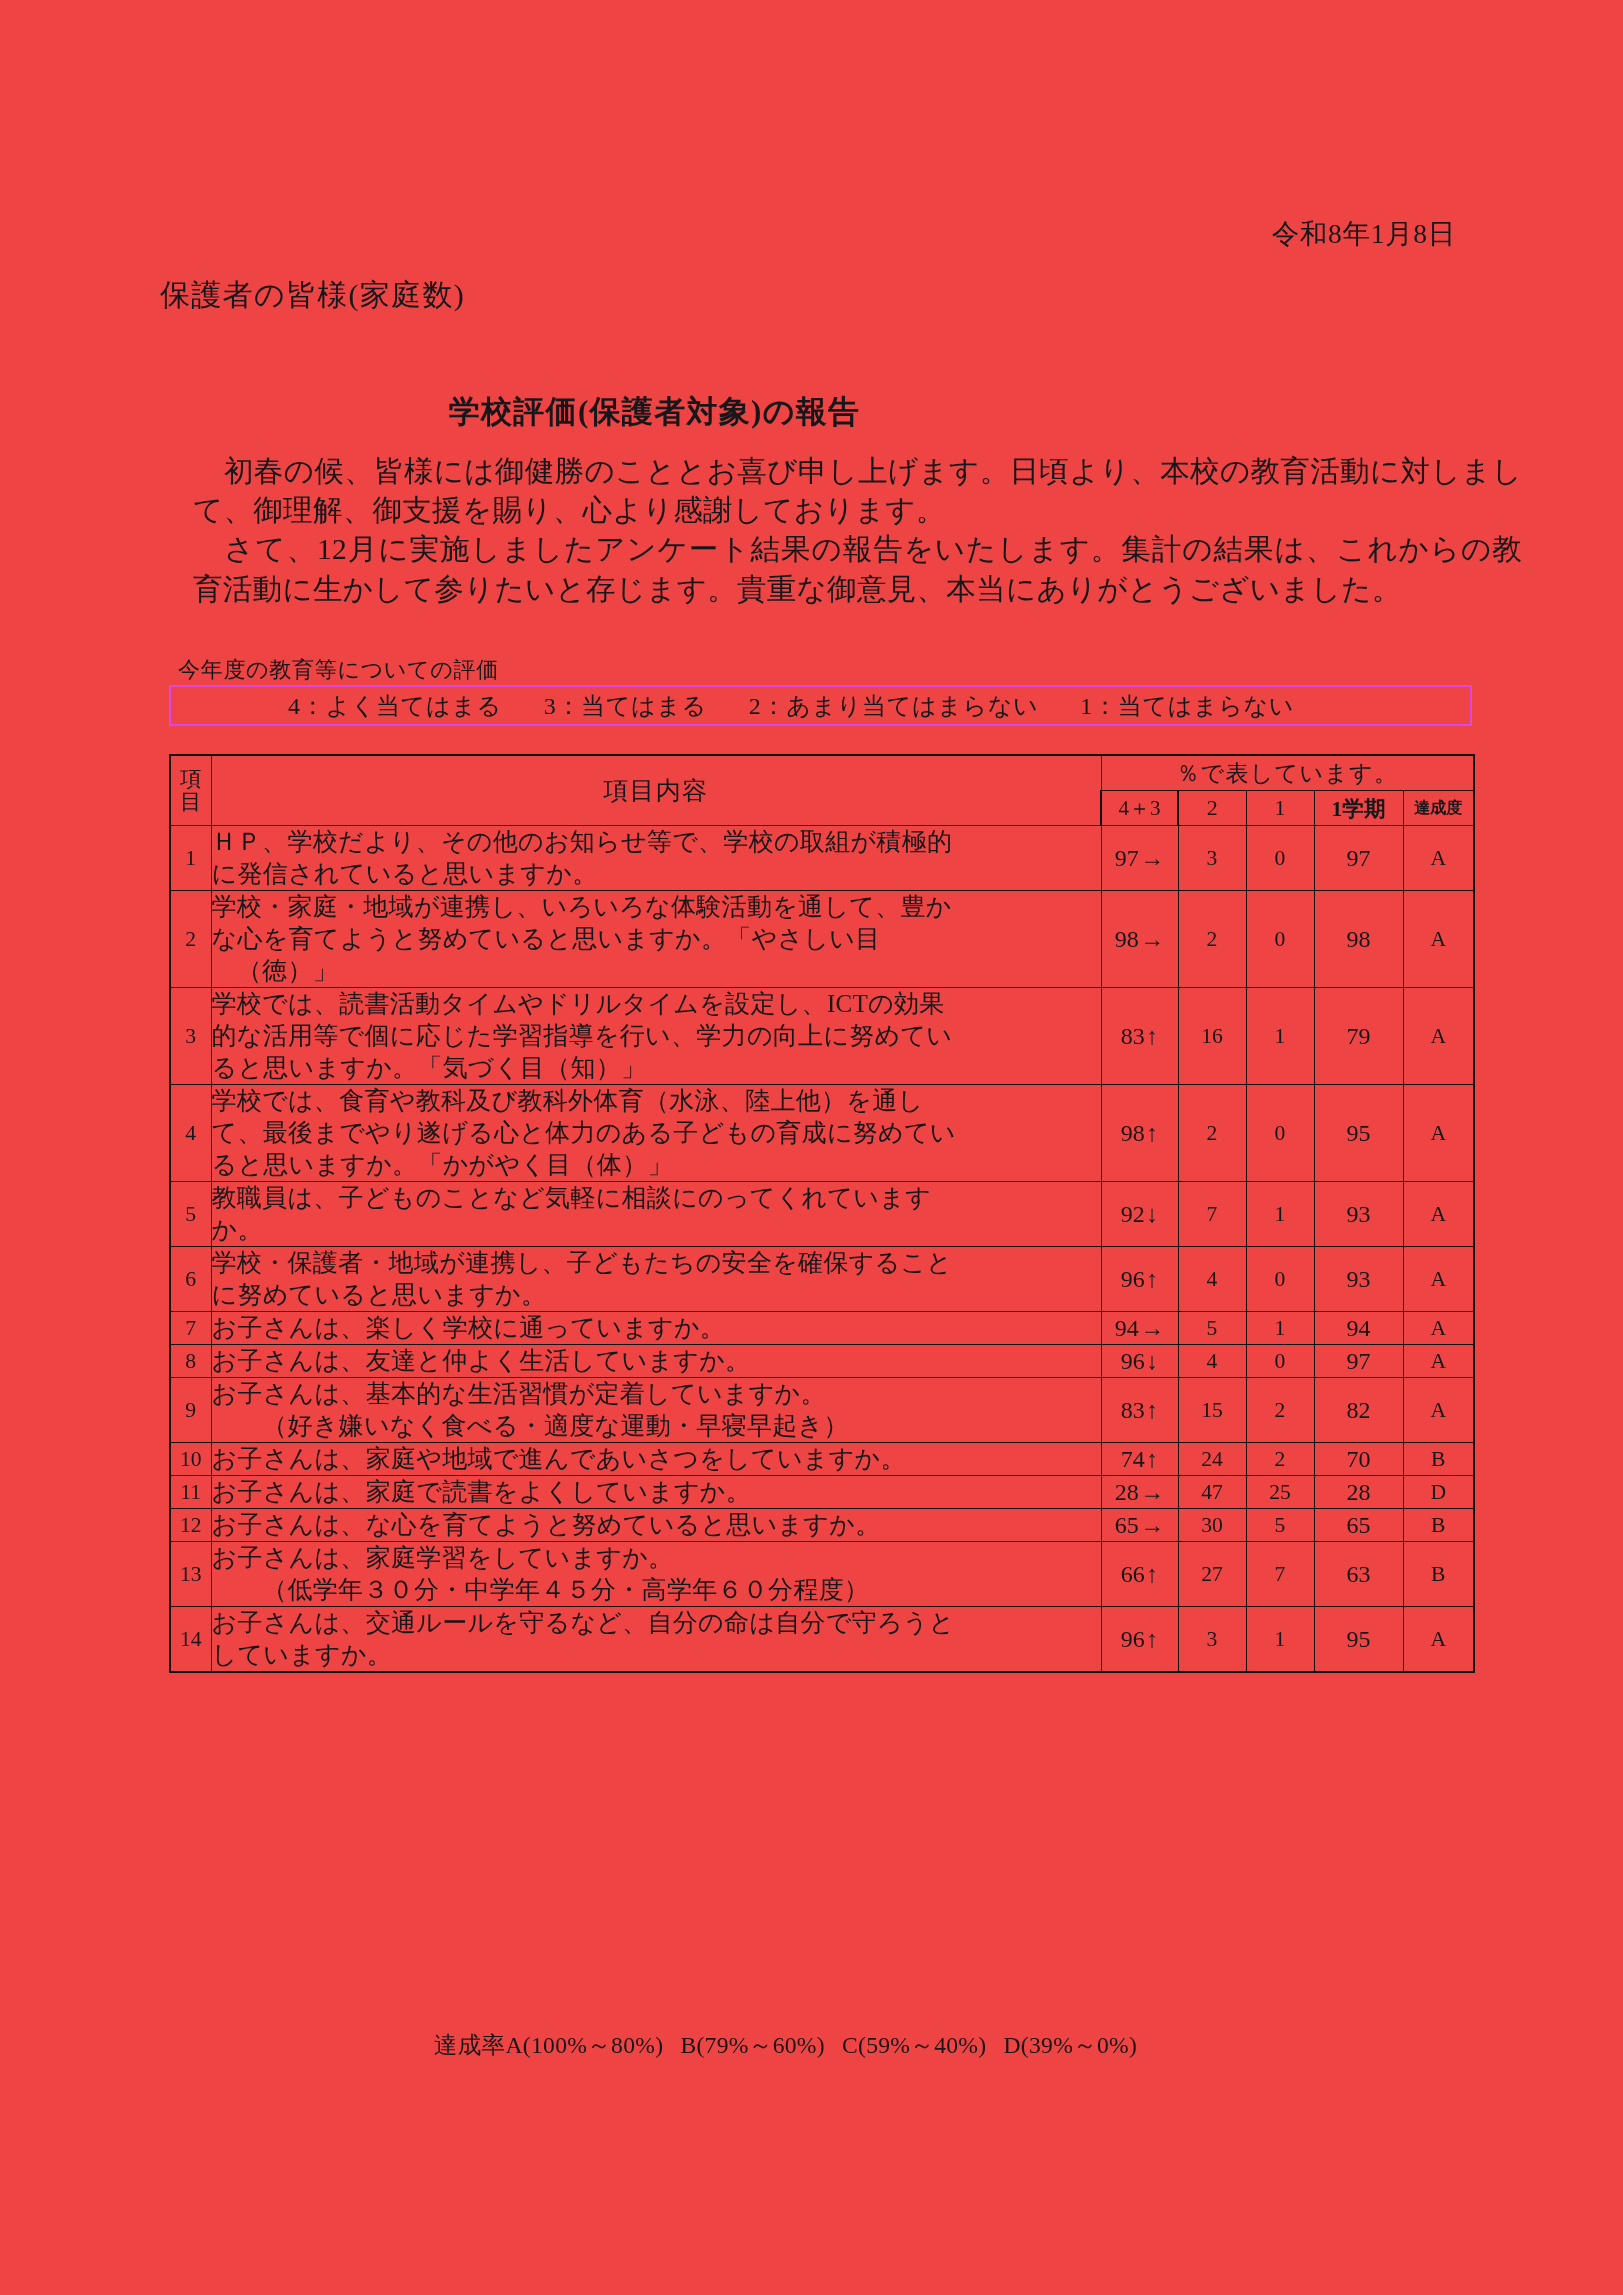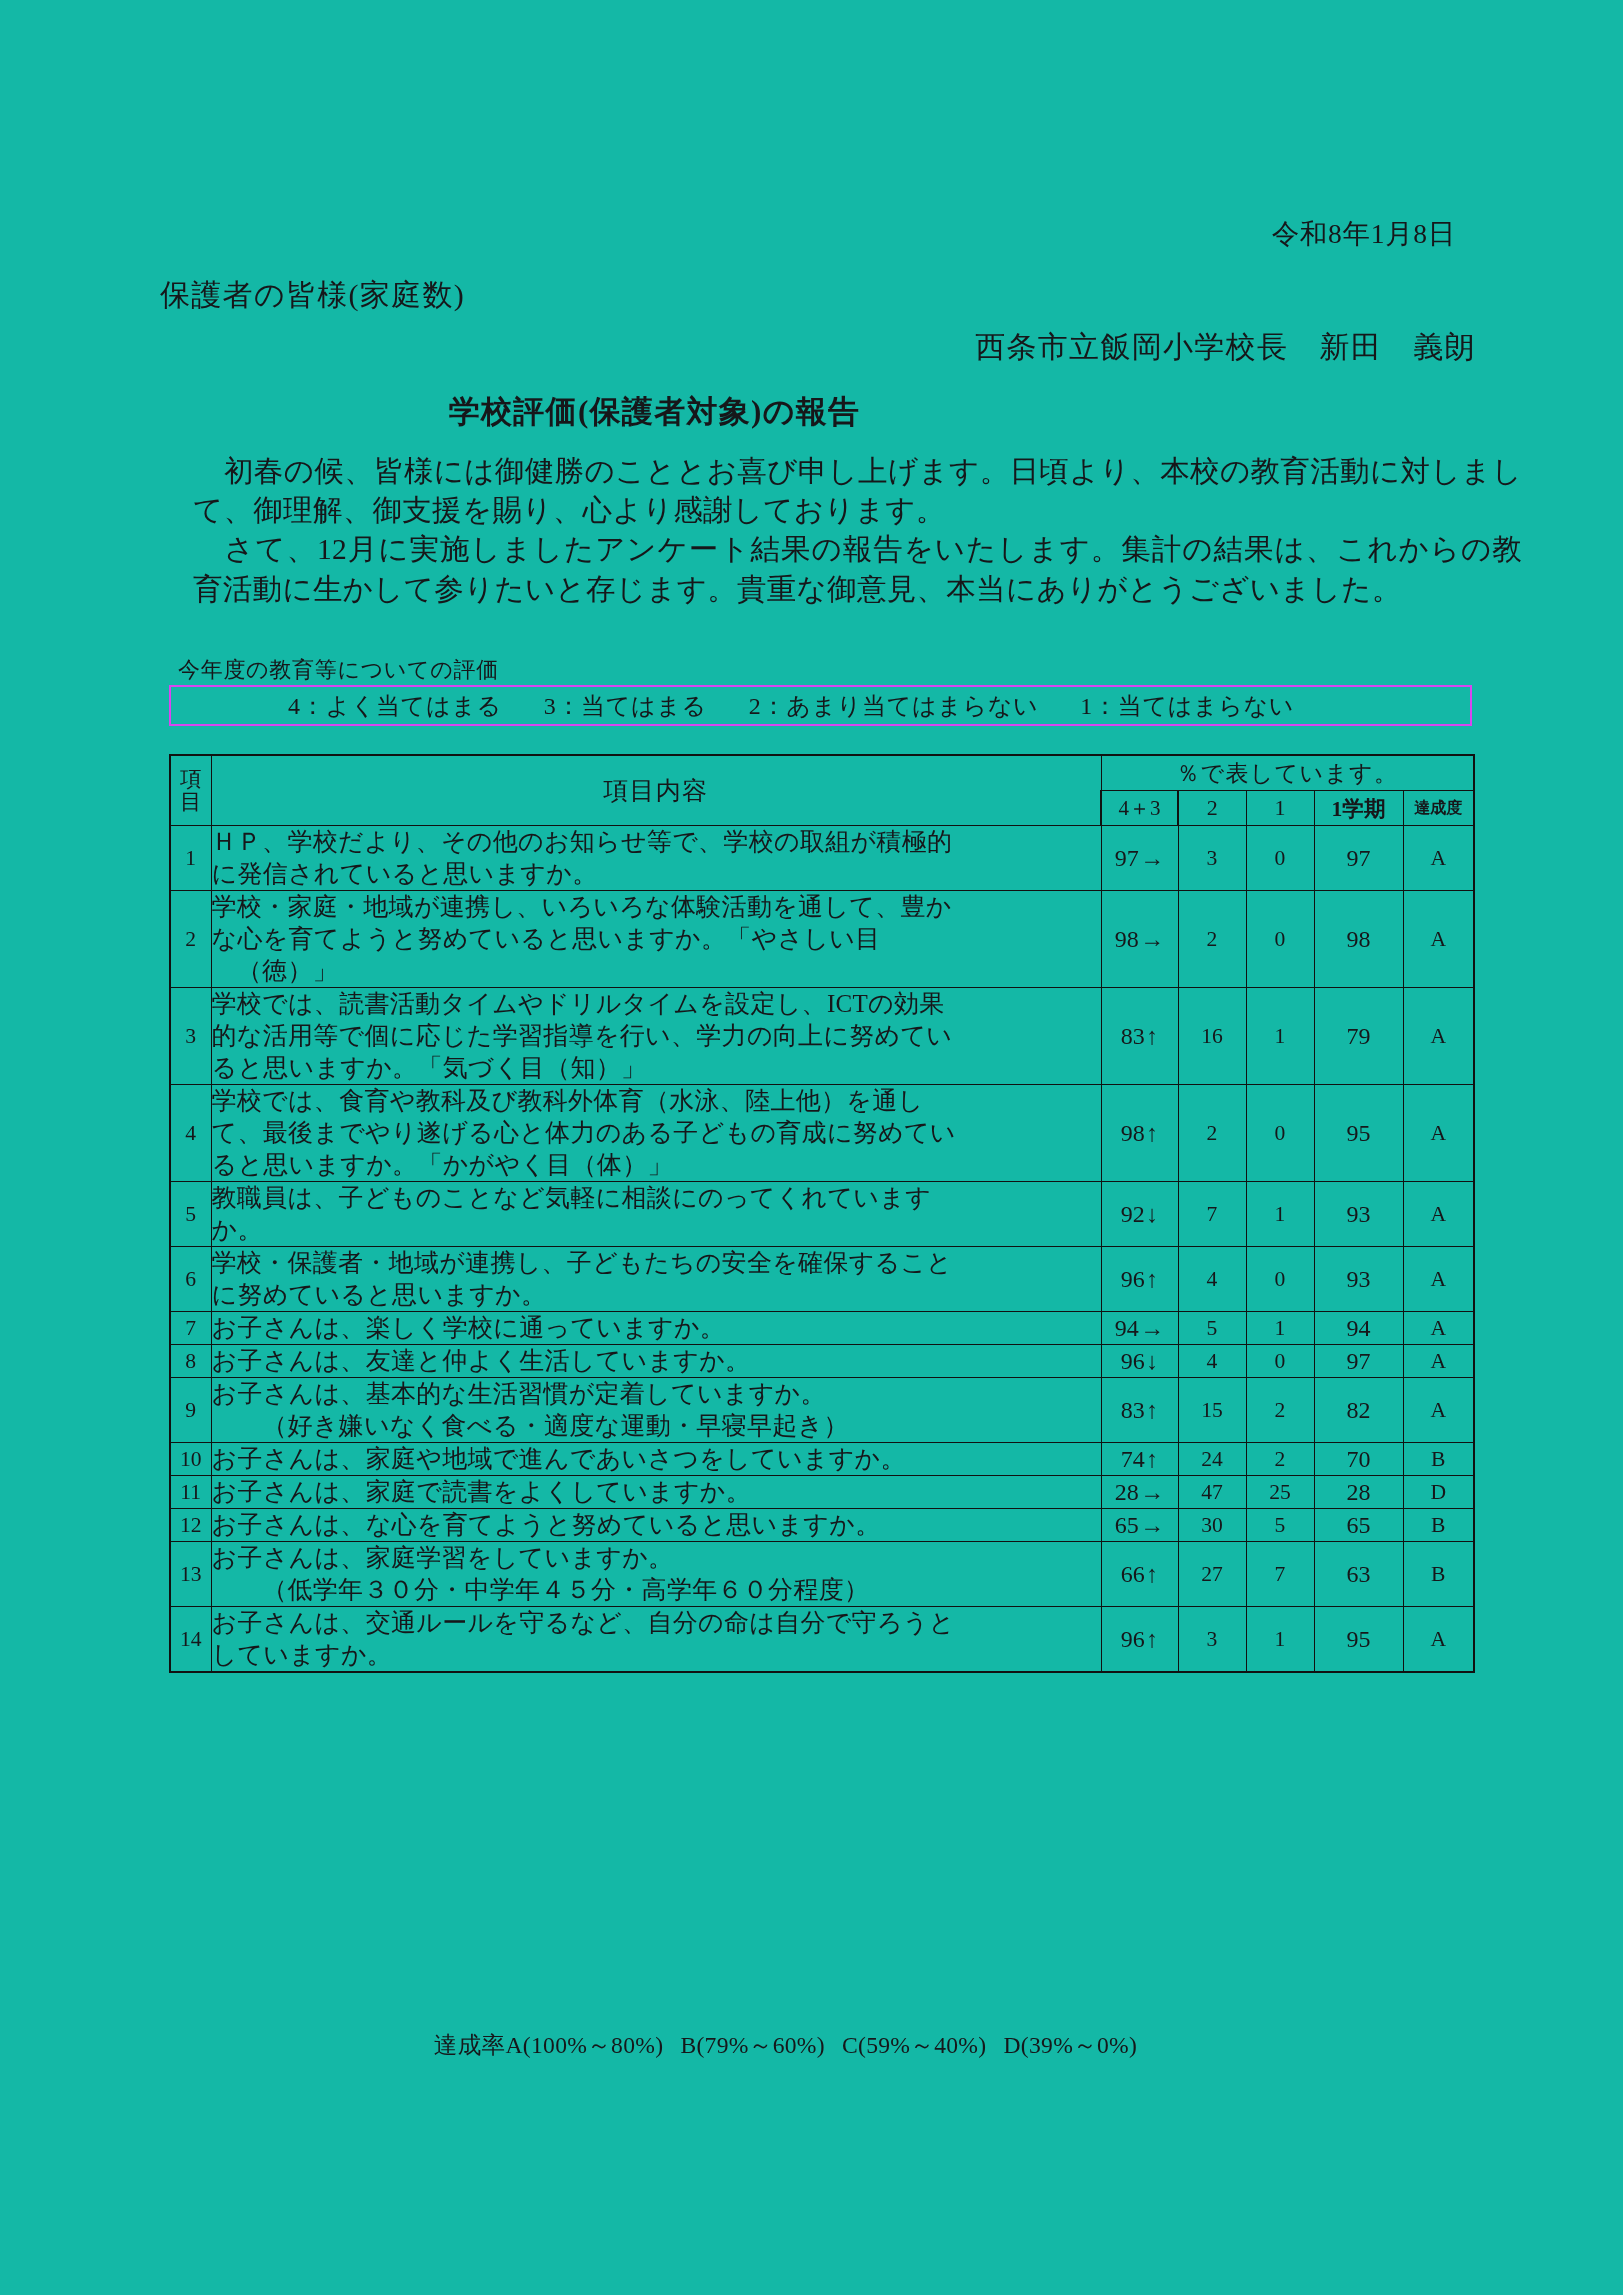--- a/index.html
+++ b/index.html
@@ -8,21 +8,21 @@
     background: #ffffff;
   }
   body {
     font-family: "Liberation Serif", "DejaVu Serif", serif;
     color: #16171a;
   }
   .page {
     position: relative;
     width: 1623px;
     height: 2295px;
-    background: #14b8a6;
+    background: #ef4444;
     overflow: hidden;
     box-sizing: border-box;
   }
 
   
   .date-line {
     position: absolute;
     top: 216px;
     right: 167px;
     font-size: 27.5px;
@@ -206,21 +206,20 @@
   }
   .footer-note .gap { display: inline-block; width: 17px; }
 </style>
 </head>
 <body>
 
 <div class="page">
 
   <div class="date-line">令和8年1月8日</div>
   <div class="addressee">保護者の皆様(家庭数)</div>
-  <div class="issuer">西条市立飯岡小学校長　新田　義朗</div>
   <div class="doc-title">学校評価(保護者対象)の報告</div>
 
   <div class="body-text">
     <p class="indent">初春の候、皆様には御健勝のこととお喜び申し上げます。日頃より、本校の教育活動に対しまして、御理解、御支援を賜り、心より感謝しております。</p>
     <p class="indent">さて、12月に実施しましたアンケート結果の報告をいたします。集計の結果は、これからの教育活動に生かして参りたいと存じます。貴重な御意見、本当にありがとうございました。</p>
   </div>
 
   <div class="section-label">今年度の教育等についての評価</div>
 
   <div class="scale-box">

